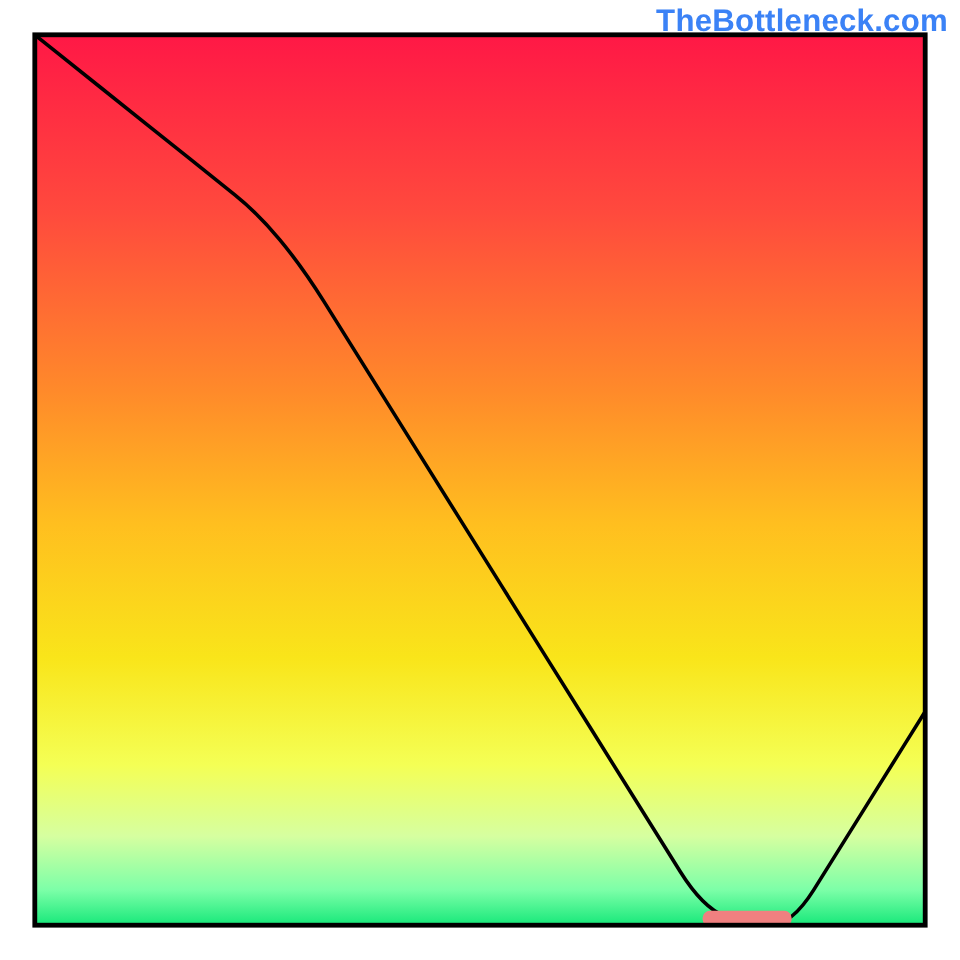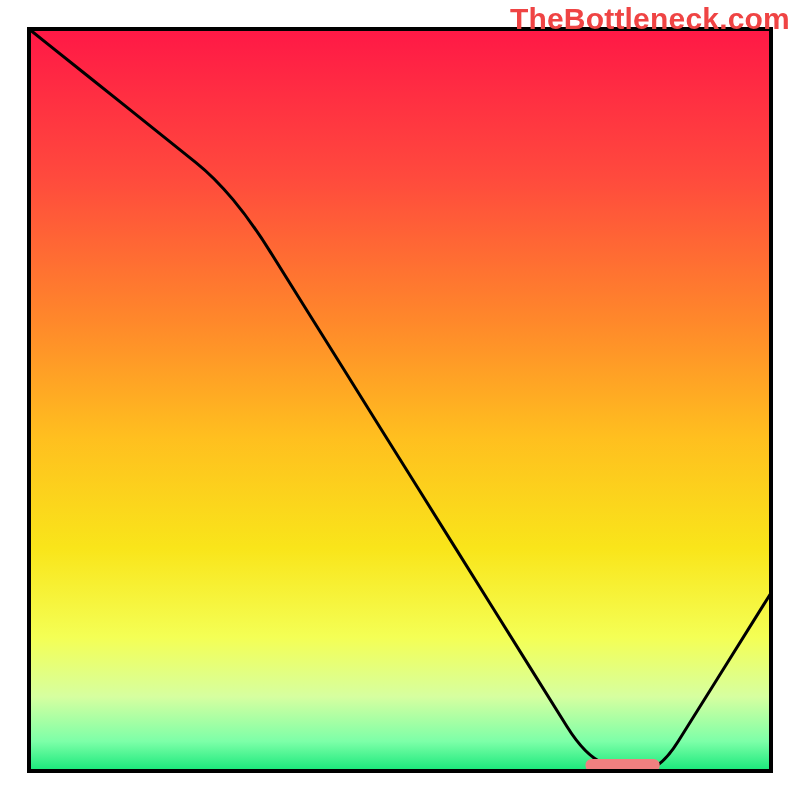--- a/index.html
+++ b/index.html
@@ -15,23 +15,23 @@
     position: absolute;
     top: 0;
     left: 0;
     width: 800px;
     height: 800px;
   }
   .watermark {
     position: absolute;
     top: 2px;
     right: 10px;
-    font-size: 30px;
+    font-size: 26px;
     font-weight: 600;
-    color: #ef4444;
+    color: #3b82f6;
     letter-spacing: 0.2px;
     user-select: none;
   }
 </style>
 </head>
 <body>
 
 <svg class="canvas" viewBox="0 0 800 800" xmlns="http://www.w3.org/2000/svg">
   <defs>
     <linearGradient id="bg-grad" x1="0" y1="0" x2="0" y2="1">

